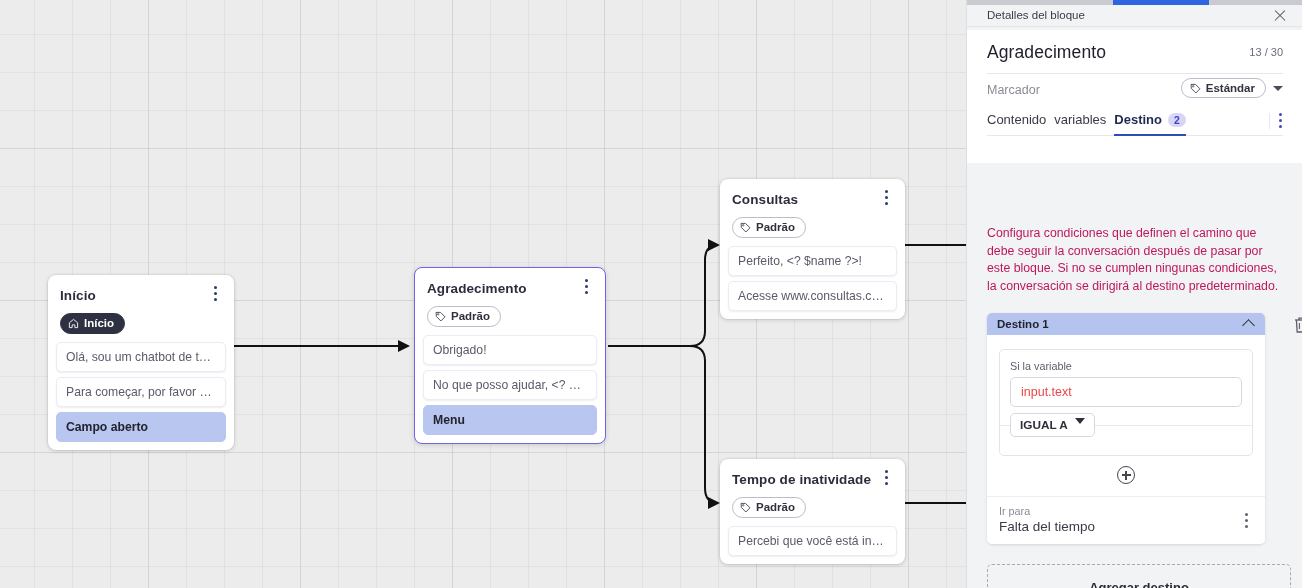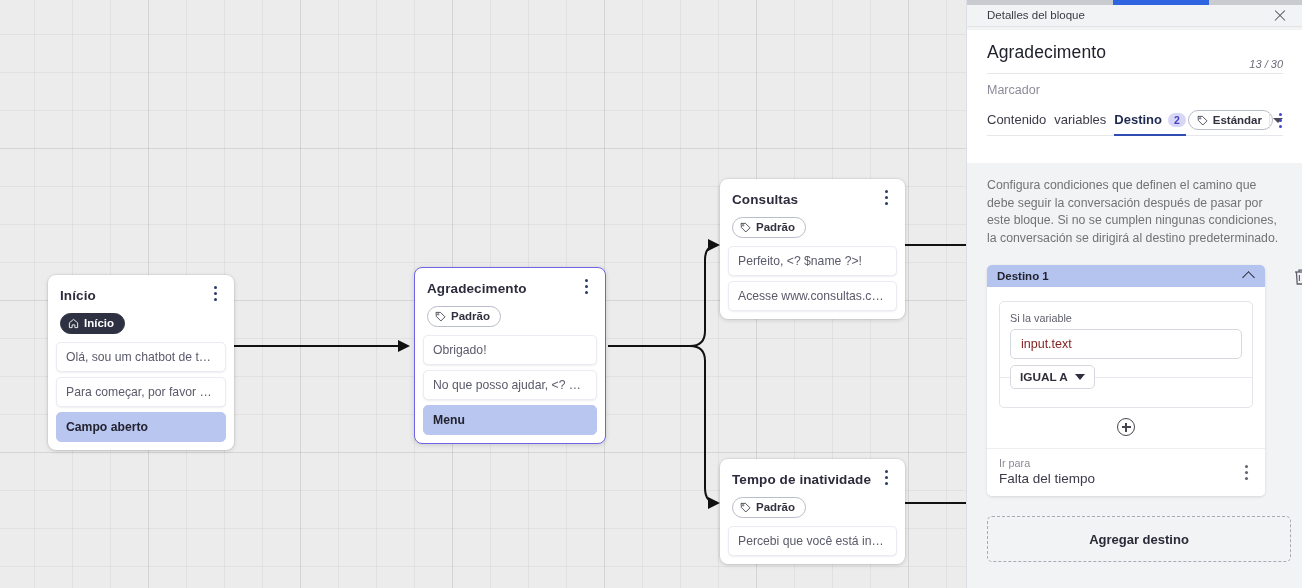--- a/index.html
+++ b/index.html
@@ -154,33 +154,33 @@
     background: #ffffff;
   }
   .title-row {
     position: relative;
     margin: 0 20px;
     padding: 12px 0 10px 0;
     border-bottom: 1px solid #e6e7eb;
   }
   .block-title { font-size: 17.5px; color: #21212e; letter-spacing: .1px; }
   .counter {
-    position:absolute; right: 0; top: 28px;
-    font-size: 11px; color: #6d6d7a; font-style: italic;
+    position:absolute; right: 0; top: 16px;
+    font-size: 11px; color: #6d6d7a;
   }
   .marker-row {
     position:relative;
     margin: 0 20px;
     height: 32px;
     display:flex; align-items:center;
   }
   .marker-label { font-size: 12.5px; color: #8b8b97; }
   .marker-right {
     position:absolute; right: 0; top: 4px;
-    display:flex; align-items:center;  margin-top: 32px;
+    display:flex; align-items:center; gap: 7px;
   }
   .pill {
     display:inline-flex; align-items:center; gap:5px;
     border:1px solid #b9bcc9; border-radius: 11px;
     padding: 3px 10px 3px 8px;
     font-size: 11.5px; font-weight: 700; color: #31313f;
     background:#fff; cursor:pointer;
   }
   .chev-d {
     width:0;height:0;border-left:5px solid transparent;border-right:5px solid transparent;
@@ -210,21 +210,21 @@
     border-left: 1px solid #e6e7eb; padding-left: 7px;
   }
   .tabs-kebab i { display:block;width:3px;height:3px;border-radius:50%;background:#4146c6;margin:0 auto 3px auto;}
 
   #panel-content {
     position:absolute; left:0; top: 133px; width: 336px; height: 455px;
     background: #f2f3f5;
     padding: 14px 20px 0 20px;
   }
   .desc {
-    font-size: 12.3px; color: #737373; line-height: 17.5px;
+    font-size: 12.3px; color: #be185d; line-height: 17.5px; margin-top: 48px;
   }
   .dest-wrap { position: relative; margin-top: 18px; }
   .dest-card {
     width: 278px;
     background: #fff;
     border-radius: 5px;
     box-shadow: 0 1px 3px rgba(0,0,0,0.12);
     overflow: hidden;
   }
   .dest-head {
@@ -253,31 +253,31 @@
     padding: 10px 10px 12px 10px;
     position:relative;
   }
   .cond-label { font-size: 10.8px; color: #5e5e6b; margin-bottom: 5px; }
   .field {
     border: 1px solid #d6d8df;
     border-radius: 5px;
     height: 30px;
     display:flex; align-items:center;
     padding: 0 10px;
-    font-size: 12.5px; color: #7f1d1d;
+    font-size: 12.5px; color: #ef4444;
     background: #fff;
     cursor: text;
   }
   .op-row { position: relative; height: 36px; margin: 0 -10px; }
   .op-row .line {
     position:absolute; left: 0; right: 0; top: 18px; height:1px; background:#e8e9ee;
   }
   .op-select {
     position:absolute; left: 10px; top: 6px;
-    display:inline-flex; align-items:center; gap: 7px;
+    display:inline-flex; gap: 7px;
     border: 1px solid #d6d8df; border-radius: 5px;
     background:#fff;
     padding: 4px 9px;
     font-size: 11.8px; font-weight:600; color:#2f2f3c;
     cursor:pointer;
   }
   .op-chev { width:0;height:0;border-left:5px solid transparent;border-right:5px solid transparent;border-top:6px solid #2f2f3c;}
   .add-row { display:flex; justify-content:center; padding: 10px 0 12px 0; }
   .add-circle {
     width: 18px; height: 18px; border-radius: 50%;

